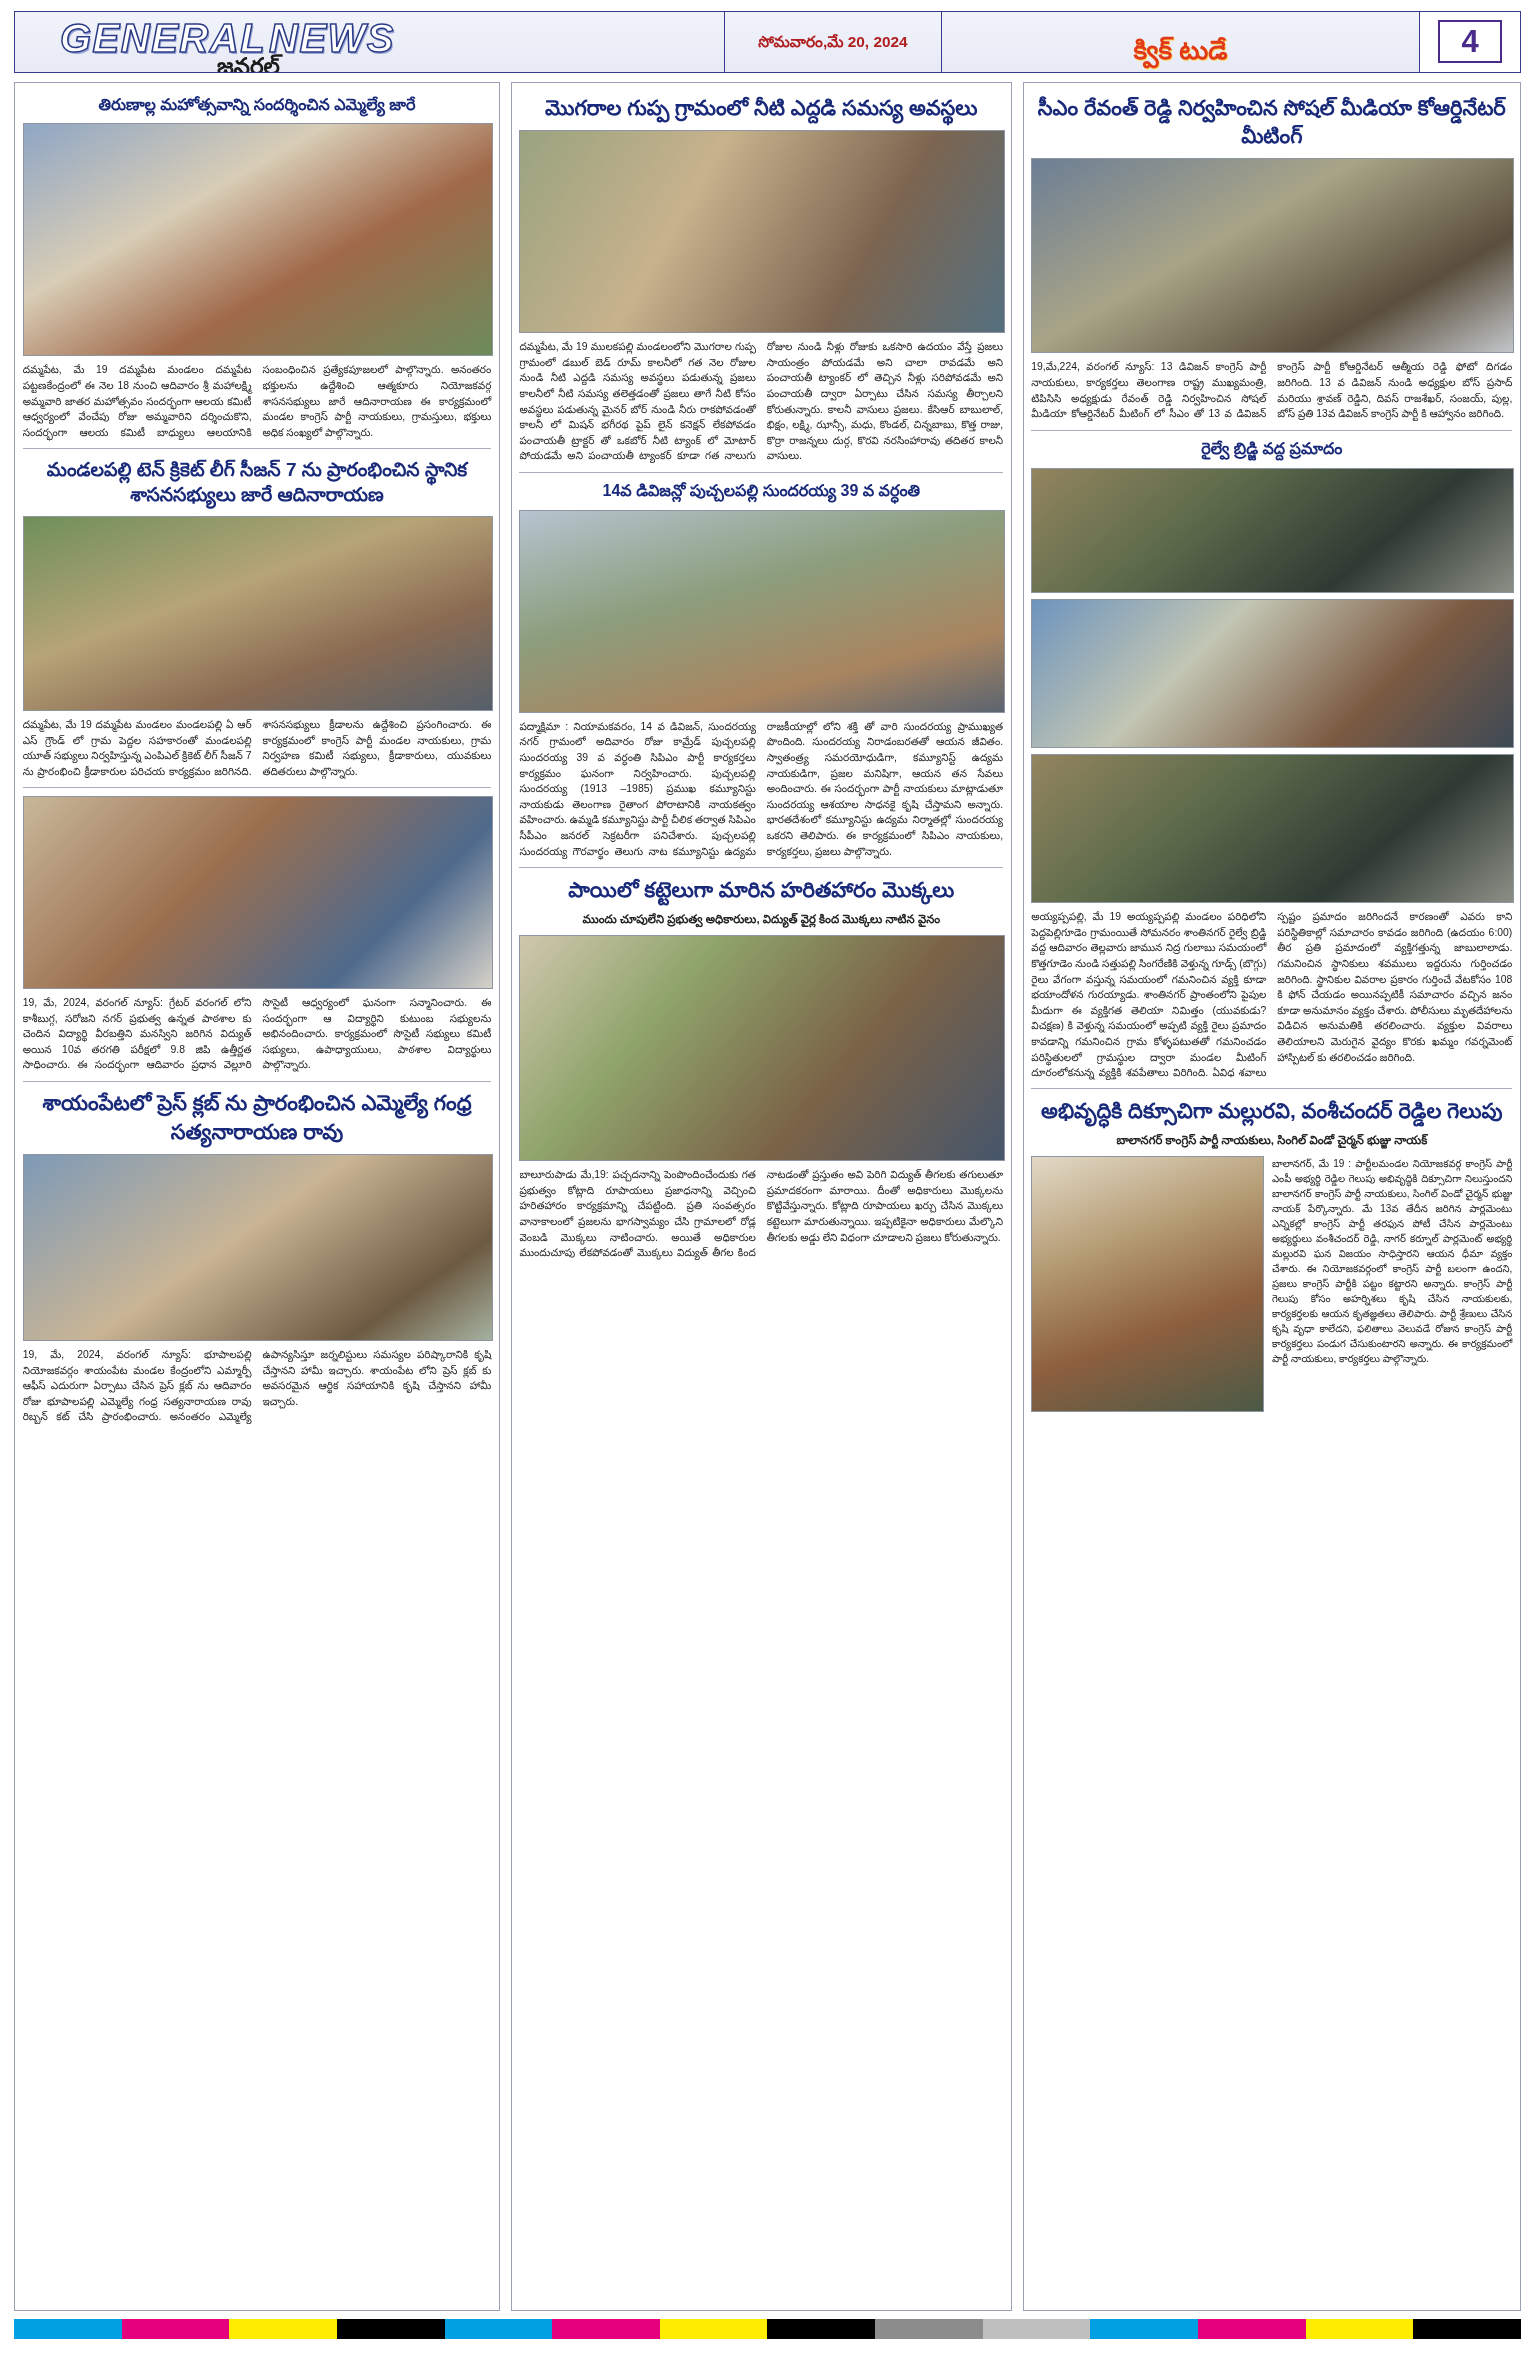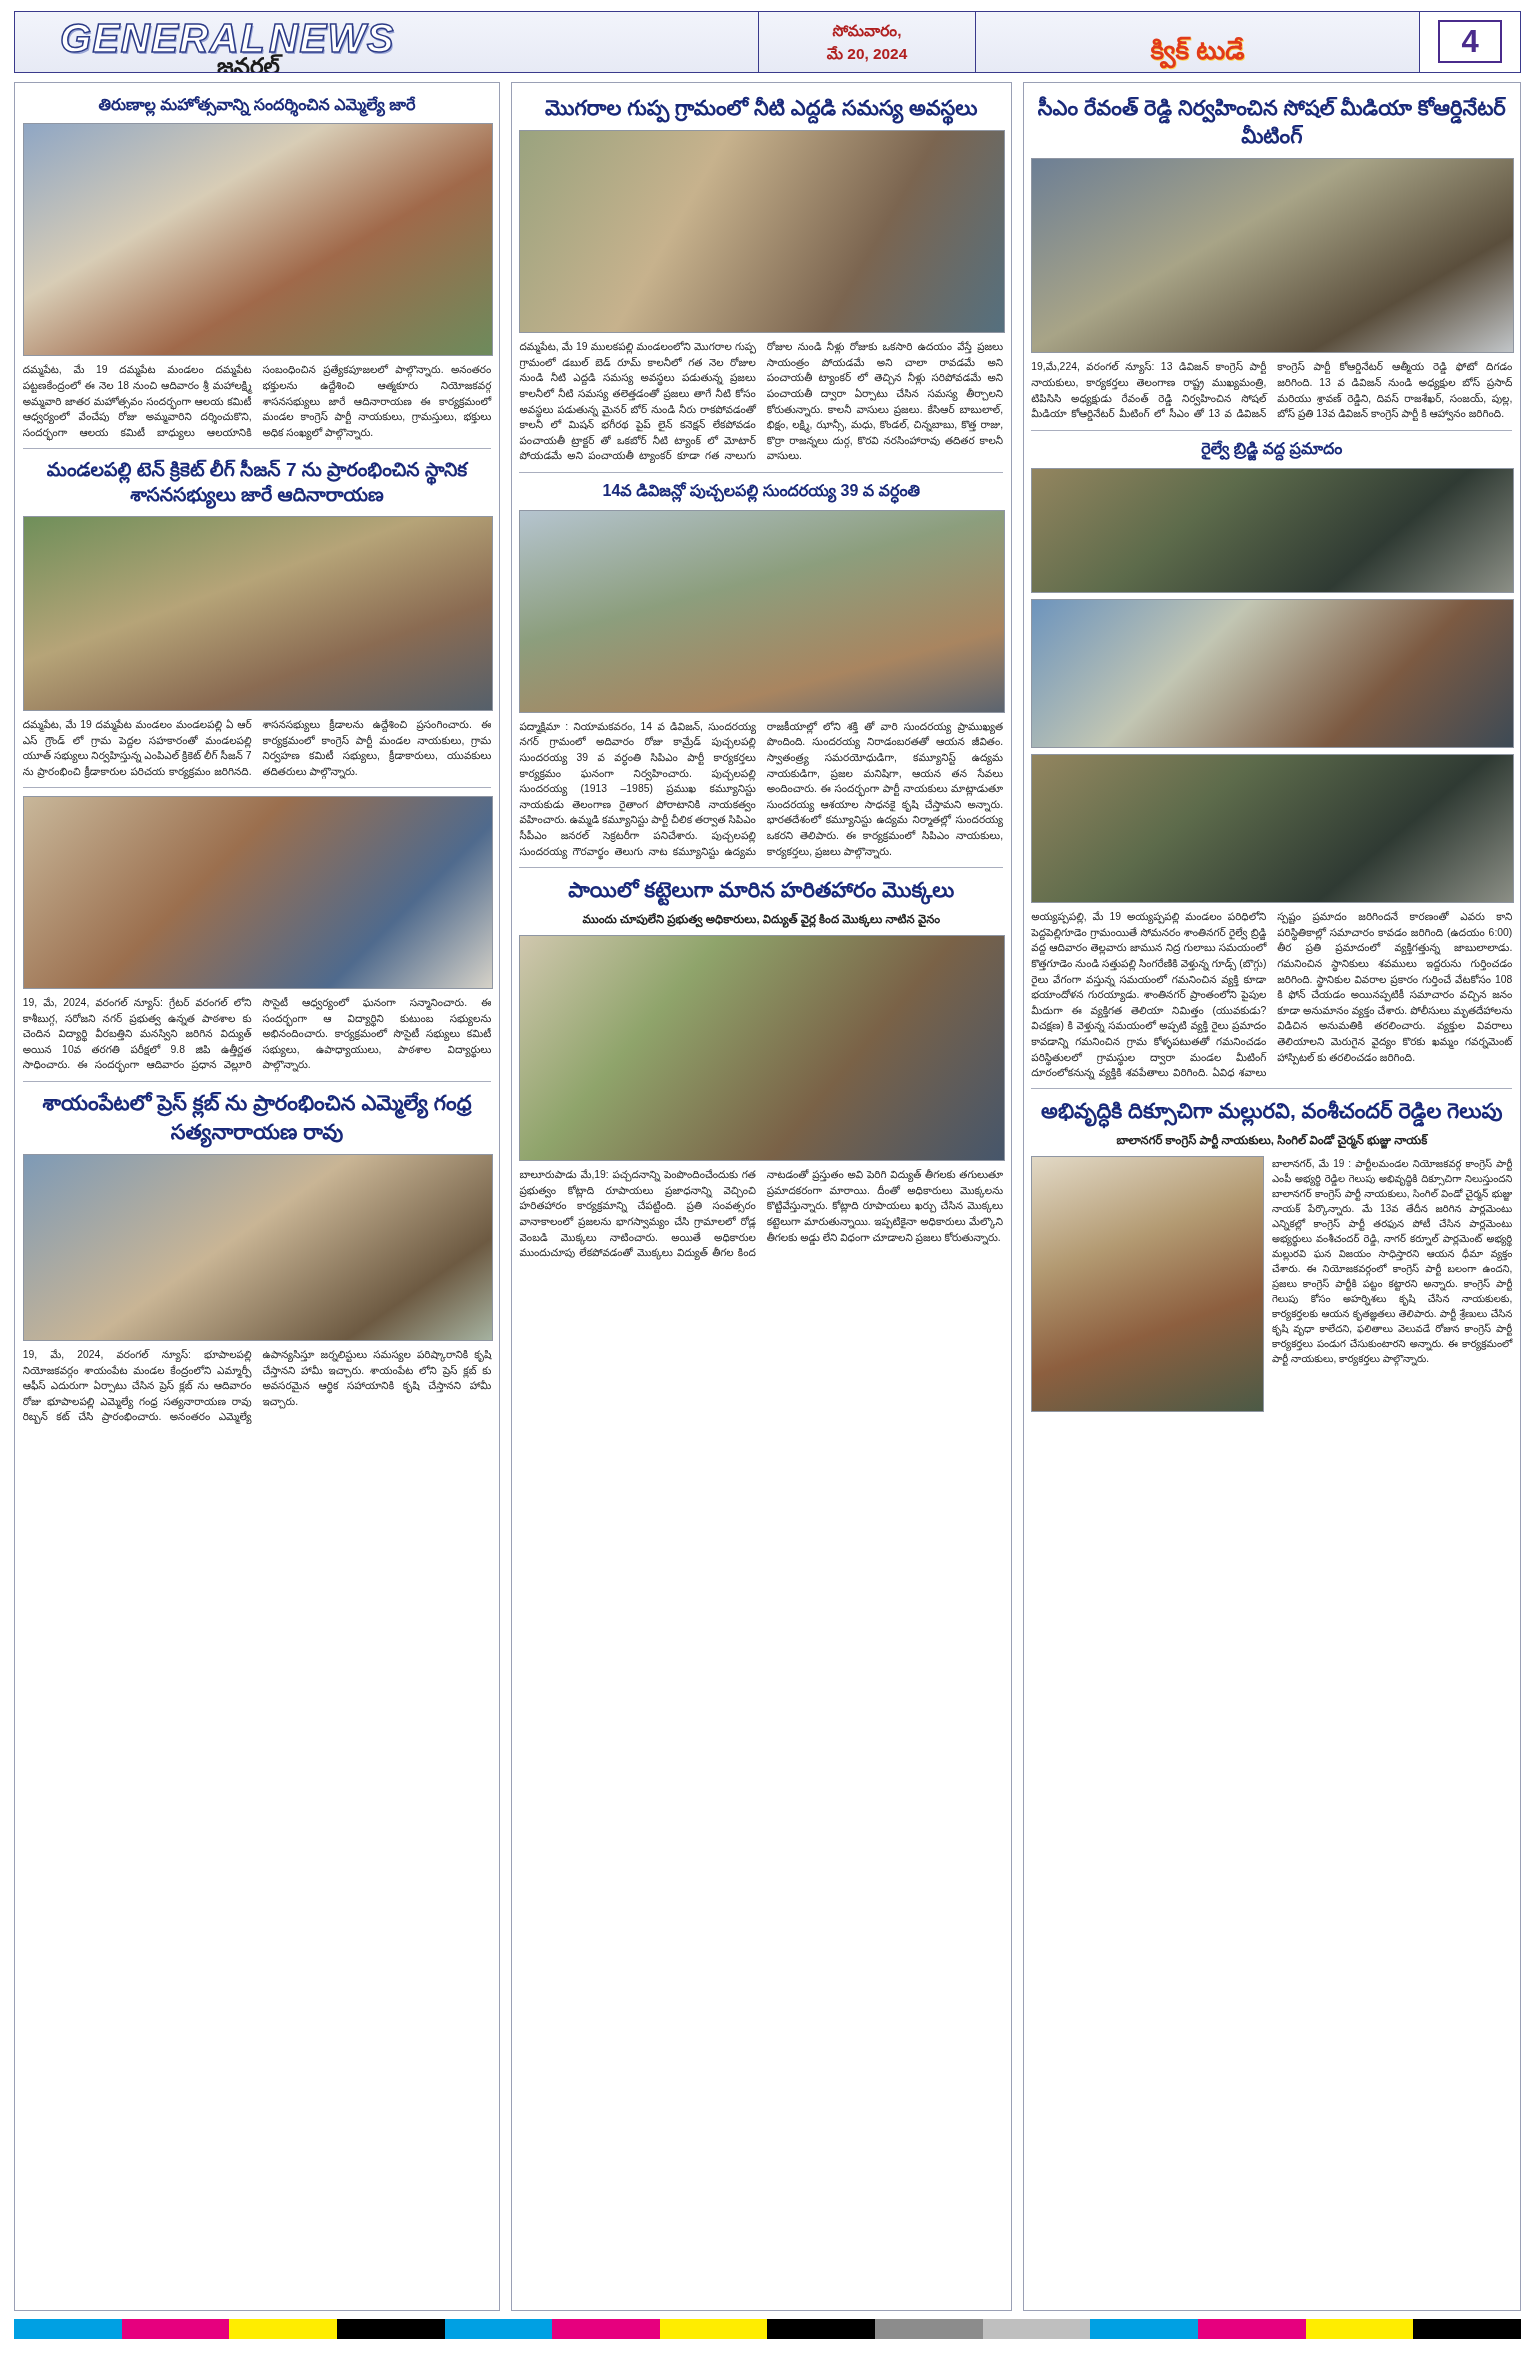--- a/index.html
+++ b/index.html
@@ -29,21 +29,20 @@
     background: linear-gradient(180deg,#f2f4fb 0%, #e7eaf5 100%);
     display: flex;
     align-items: stretch;
   }
   .mh-left {
     flex: 0 0 709px;
     position: relative;
     display: flex;
     align-items: center;
     overflow: hidden;
-    padding-left: 34px;
   }
   .mh-general {
     position: absolute;
     left: 45px;
     top: 4.6px;
     font-size: 40px;
     font-weight: bold;
     font-style: italic;
     letter-spacing: 1.5px;
     color: #ffffff;
@@ -70,21 +69,21 @@
     font-weight: bold;
     color: #1b1b1b;
     z-index: 4;
     margin-top: 29px;
   }
   .mh-date {
     flex: 0 0 216px;
     border-left: 1.5px solid #3a3a8c;
     border-right: 1.5px solid #3a3a8c;
     display: flex;
-    flex-direction: column;
+    flex-direction: row;
     align-items: center;
     justify-content: center;
     font-size: 15.4px;
     line-height: 1.5;
     color: #b02020;
     font-weight: bold;
   }
   .mh-logo {
     flex: 1 1 auto;
     display: flex;

